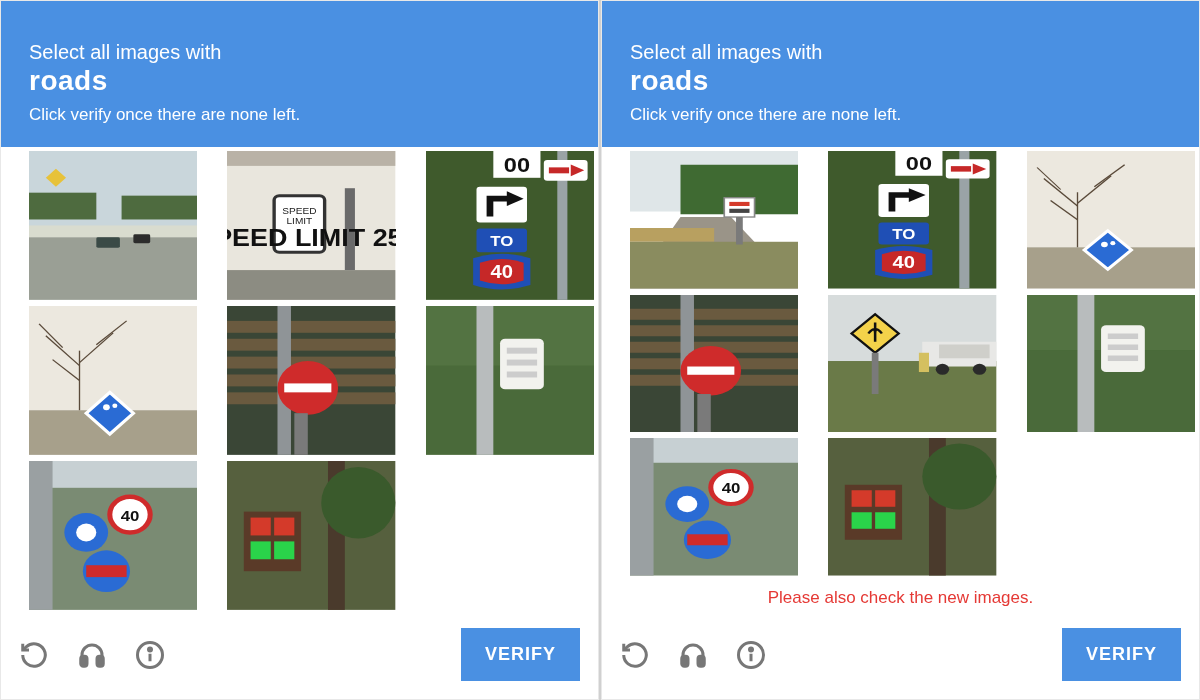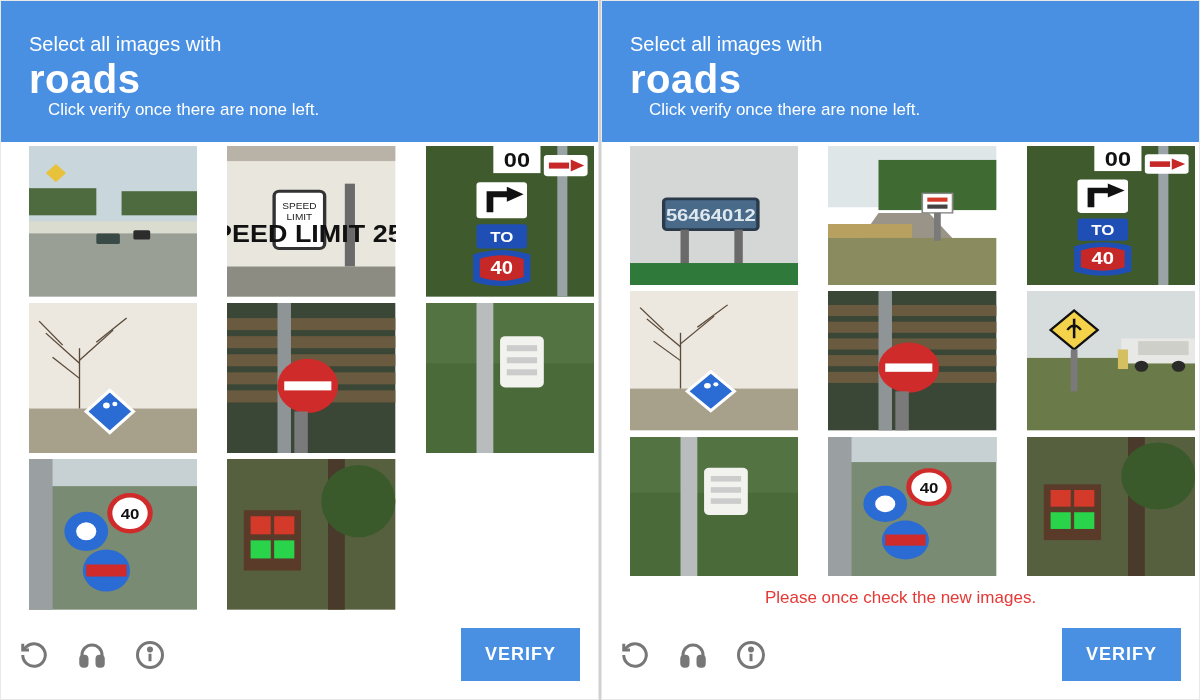--- a/index.html
+++ b/index.html
@@ -1,23 +1,23 @@
 <!DOCTYPE html>
 <html><head>
 <meta charset="utf-8">
 <style>
   * { box-sizing: border-box; margin: 0; padding: 0; }
   html, body { width: 1200px; height: 700px; overflow: hidden; font-family: Arial, Helvetica, sans-serif; background: #fff; }
   .wrap { display: flex; width: 1200px; height: 700px; }
   .panel { flex: 1; display: flex; flex-direction: column; border: 1px solid #e8e8e8; background: #fff; }
   .divider { width: 2px; background: #d0d0d0; }
-  .header { background: #4a90e2; color: #fff; padding: 32px 28px 22px 28px; }
+  .header { background: #4a90e2; color: #fff; padding: 40px 28px 22px 28px; }
   .header .line1 { font-size: 20px; font-weight: 400; margin-bottom: 2px; }
-  .header .target { font-size: 40px; font-weight: 900; line-height: 1.05; margin-bottom: 0; letter-spacing: 0.5px; }
-  .header .line3 { font-size: 17px; font-weight: 400; margin-left: 19px; }
+  .header .target { font-size: 28px; font-weight: 900; line-height: 1.05; margin-bottom: 10px; letter-spacing: 0.5px; }
+  .header .line3 { font-size: 17px; font-weight: 400; }
   .grid { display: grid; grid-template-columns: repeat(3, 1fr); grid-template-rows: repeat(3, 1fr); gap: 6px; padding: 4px; flex: 1; min-height: 0; }
   .tile { position: relative; overflow: hidden; cursor: pointer; margin-left: 24px; }
   .tile svg { width: 100%; height: 100%; display: block; }
   .error-msg { color: #e53935; text-align: center; font-size: 17px; padding: 8px 0 6px 0; }
   .footer { display: flex; align-items: center; padding: 14px 18px 18px 18px; }
   .ficons { display: flex; gap: 28px; align-items: center; }
   .ficon { width: 30px; height: 30px; color: #777; cursor: pointer; display: flex; align-items: center; justify-content: center; }
   .ficon svg { width: 30px; height: 30px; }
   .spacer { flex: 1; }
   .verify-btn { background: #4a90e2; color: #fff; border: none; font-size: 18px; font-weight: 700; letter-spacing: 1px; padding: 16px 24px; cursor: pointer; }
@@ -181,30 +181,20 @@
   <div class="divider"></div>
 
   <div class="panel">
     <div class="header">
       <div class="line1">Select all images with</div>
       <div class="target">roads</div>
       <div class="line3">Click verify once there are none left.</div>
     </div>
 
     <div class="grid">
-      <div class="tile" title="billboard sign against grey sky 56464012">
-        <svg viewBox="0 0 100 100" preserveAspectRatio="none">
-          <rect width="100" height="100" fill="#d4d7d5"></rect>
-          <rect x="20" y="38" width="56" height="22" rx="2" fill="#4a6a8a" stroke="#2a3a4a" stroke-width="2"></rect>
-          <text x="48" y="54" font-size="12" font-weight="900" text-anchor="middle" fill="#dfe8ef">56464012</text>
-          <rect x="30" y="60" width="5" height="26" fill="#6a6a6a"></rect>
-            <rect x="62" y="60" width="5" height="26" fill="#6a6a6a"></rect>
-          <rect y="84" width="100" height="16" fill="#2f7a3a"></rect>
-        </svg>
-      </div>
       <div class="tile" title="roadside highway with small white sign and trees">
         <svg viewBox="0 0 100 100" preserveAspectRatio="none">
           <rect width="100" height="44" fill="#dfe6e8"></rect>
           <rect x="30" y="10" width="70" height="36" fill="#3f6a32"></rect>
           <polygon points="0,100 30,48 60,48 100,100" fill="#9a9488"></polygon>
           <rect x="0" y="56" width="50" height="10" fill="#b8a060"></rect>
           <rect y="66" width="100" height="34" fill="#8a8c5f"></rect>
           <rect x="56" y="34" width="18" height="14" fill="#fff" stroke="#888"></rect>
           <rect x="59" y="37" width="12" height="3" fill="#d43a2a"></rect>
             <rect x="59" y="42" width="12" height="3" fill="#444"></rect>
@@ -309,21 +299,21 @@
           <ellipse cx="78" cy="28" rx="22" ry="24" fill="#3a5a2c"></ellipse>
           <rect x="10" y="34" width="34" height="40" fill="#5a3a28"></rect>
           <rect x="14" y="38" width="12" height="12" fill="#d43a2a"></rect>
             <rect x="28" y="38" width="12" height="12" fill="#d43a2a"></rect>
           <rect x="14" y="54" width="12" height="12" fill="#2ad44a"></rect>
             <rect x="28" y="54" width="12" height="12" fill="#2ad44a"></rect>
         </svg>
       </div>
     </div>
 
-    <div class="error-msg">Please once check the new images.</div>
+    <div class="error-msg">Please also check the new images.</div>
 
     <div class="footer">
       <div class="ficons">
         <div class="ficon">
           <svg viewBox="0 0 24 24" fill="none" stroke="currentColor" stroke-width="2.4">
               <path d="M3 12a9 9 0 1 0 3-6.7L3 8"></path>
               <polyline points="3 3 3 8 8 8"></polyline>
             </svg>
         </div>
         <div class="ficon">

